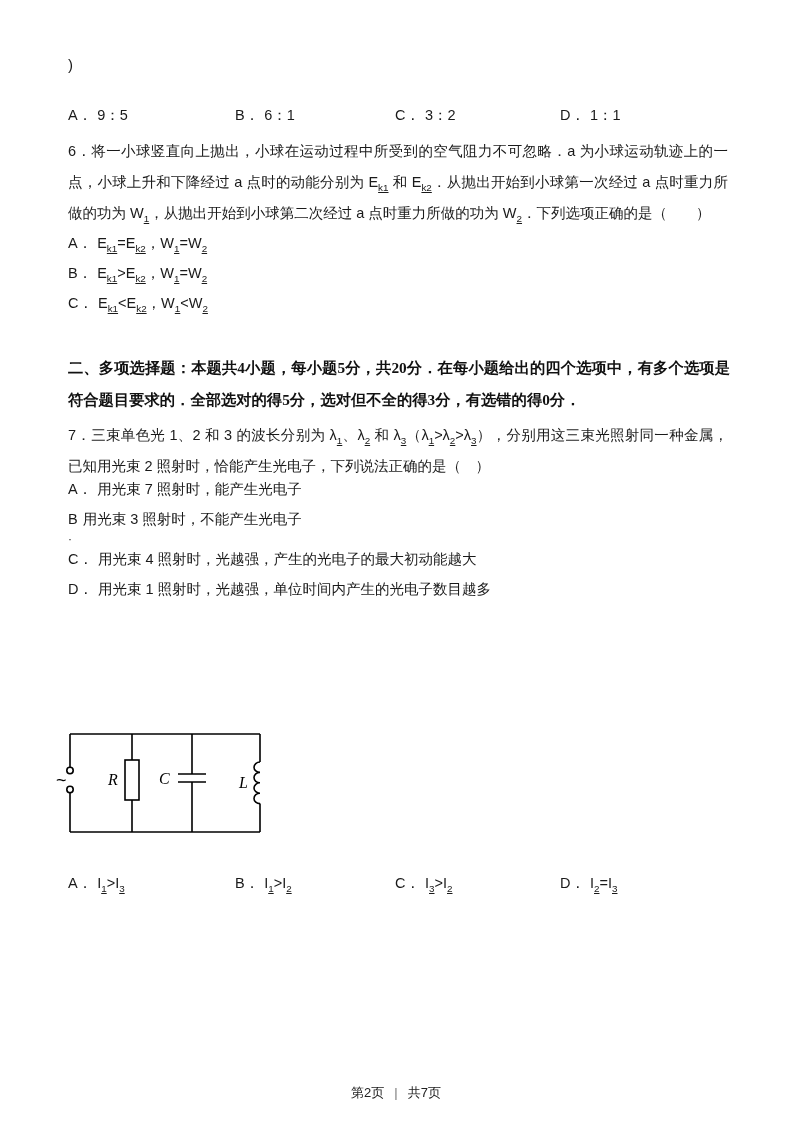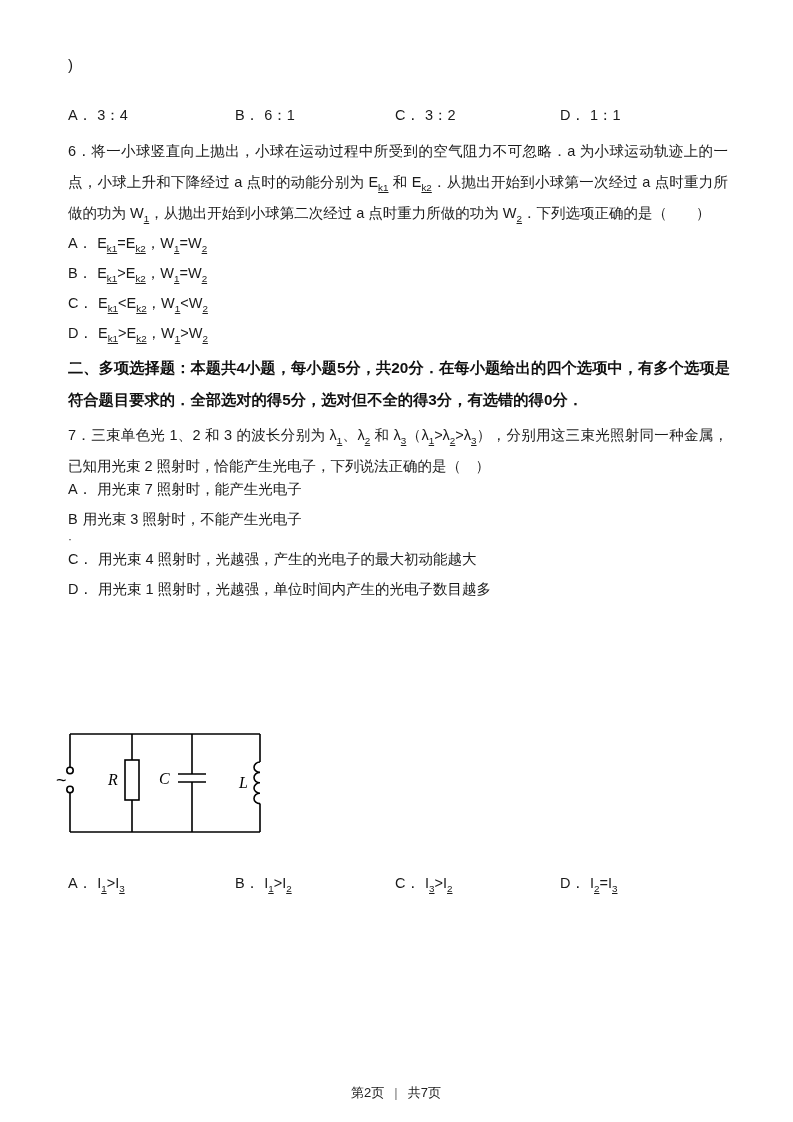--- a/index.html
+++ b/index.html
@@ -24,20 +24,21 @@
     font-size:14.5px; line-height:30px;
   }
   .opt-list { position:absolute; left:68px; width:660px; font-size:14.5px; }
   .opt-line { line-height:30px; height:30px; white-space:nowrap; }
   .olabel { margin-right:5px; }
 
   .section-title {
     position:absolute; left:68px; width:662px;
     font-weight:700; font-size:15.3px; line-height:32px; text-align:justify;
     color:#111;
+    font-family:Liberation Serif, serif;
   }
 
   sub { font-size:0.68em; line-height:0;text-decoration:underline; }
 
   .frac {
     display:inline-block; text-align:center; vertical-align:-12px;
     line-height:1; margin:0 2px; font-size:13px;
   }
   .frac .num { display:block; border-bottom:1px solid #000; padding:0 3px 2px; }
   .frac .den { display:block; padding-top:2px; }
@@ -61,33 +62,32 @@
   .footer .sep { color:#777; margin:0 10px; }
 </style>
 </head>
 <body>
 
 <div class="page">
 
   <div class="frag">)</div>
 
   <div class="opt-row" style="top:100px">
-    <span><span class="olabel">A．</span><span>3：4</span></span>
+    <span><span class="olabel">A．</span><span>9：5</span></span>
     <span><span class="olabel">B．</span><span>6：1</span></span>
     <span><span class="olabel">C．</span><span>3：2</span></span>
     <span><span class="olabel">D．</span><span>1：1</span></span>
   </div>
 
   <div class="block" style="top:136px">6．将一小球竖直向上抛出，小球在运动过程中所受到的空气阻力不可忽略．a 为小球运动轨迹上的一点，小球上升和下降经过 a 点时的动能分别为 E<sub>k1</sub> 和 E<sub>k2</sub>．从抛出开始到小球第一次经过 a 点时重力所做的功为 W<sub>1</sub>，从抛出开始到小球第二次经过 a 点时重力所做的功为 W<sub>2</sub>．下列选项正确的是（　　）</div>
 
   <div class="opt-list" style="top:228px">
     <div class="opt-line"><span class="olabel">A．</span><span>E<sub>k1</sub>=E<sub>k2</sub>，W<sub>1</sub>=W<sub>2</sub></span></div>
     <div class="opt-line"><span class="olabel">B．</span><span>E<sub>k1</sub>&gt;E<sub>k2</sub>，W<sub>1</sub>=W<sub>2</sub></span></div>
     <div class="opt-line"><span class="olabel">C．</span><span>E<sub>k1</sub>&lt;E<sub>k2</sub>，W<sub>1</sub>&lt;W<sub>2</sub></span></div>
-    <div class="opt-line"><span class="olabel">D．</span><span>E<sub>k1</sub>&gt;E<sub>k2</sub>，W<sub>1</sub>&gt;W<sub>2</sub></span></div>
   </div>
 
   <div class="section-title" style="top:352px">二、多项选择题：本题共4小题，每小题5分，共20分．在每小题给出的四个选项中，有多个选项是符合题目要求的．全部选对的得5分，选对但不全的得3分，有选错的得0分．</div>
 
   <div class="block" style="top:420px">7．三束单色光 1、2 和 3 的波长分别为 λ<sub>1</sub>、λ<sub>2</sub> 和 λ<sub>3</sub>（λ<sub>1</sub>&gt;λ<sub>2</sub>&gt;λ<sub>3</sub>），分别用这三束光照射同一种金属，已知用光束 2 照射时，恰能产生光电子，下列说法正确的是（　）</div>
 
   <div class="opt-list" style="top:474px">
     <div class="opt-line"><span class="olabel">A．</span><span>用光束 7 照射时，能产生光电子</span></div>
     <div class="opt-line"><span class="olabel">B</span><span>用光束 3 照射时，不能产生光电子</span></div>
     <div class="dot-line">·</div>

